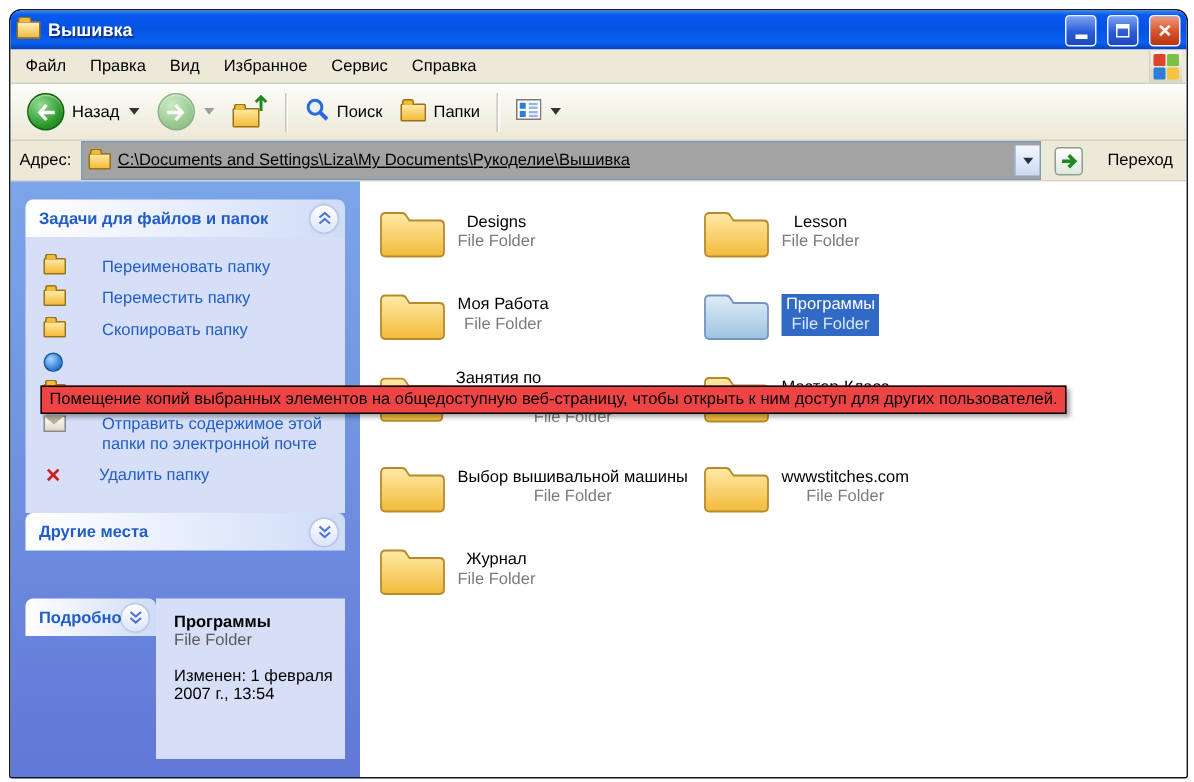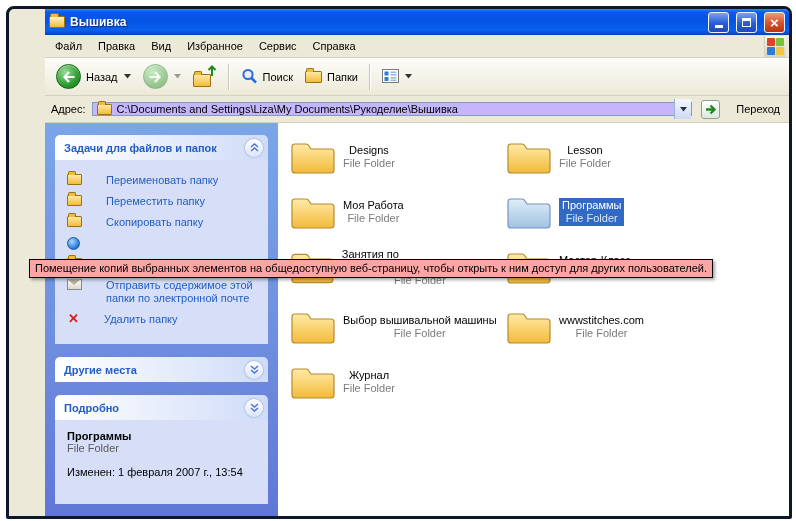--- a/index.html
+++ b/index.html
@@ -3,22 +3,22 @@
 <meta charset="utf-8">
 <style>
   * { box-sizing: border-box; }
   body {
     margin: 0; width: 796px; height: 521px; background: #fff;
     font-family: "Liberation Sans", sans-serif; position: relative; overflow: hidden;
     font-size: 11px;
   }
   .window {
     position: absolute; left: 6px; top: 6px; width: 786px; height: 513px;
-    border: 3px solid #0f172a; border-radius: 8px 8px 2px 2px; overflow: hidden;
-    background: #ece9d8; display: flex; flex-direction: column; padding-left: 36px;
+    border: 1px solid #0f172a; border-radius: 8px 8px 2px 2px; overflow: hidden;
+    background: #ece9d8; display: flex; flex-direction: column;
   }
   
   .titlebar {
     height: 26px; flex: 0 0 26px; display: flex; align-items: center; gap: 5px; padding: 0 4px;
     background: linear-gradient(180deg,#2a8aff 0%,#0a59ee 12%,#0453e4 45%,#0a60f0 82%,#0342b8 100%);
   }
   .tb-foldericon { width: 16px; height: 12px; position: relative; background: linear-gradient(#fff3c0,#f2b93c); border: 1px solid #9a7214; border-radius: 1px; }
   .tb-foldericon::before { content:""; position:absolute; top:-4px; left:0; width:7px; height:3px; background:#f2b93c; border:1px solid #9a7214; border-bottom:none; border-radius:2px 2px 0 0; }
   .title-text { color:#fff; font-weight:bold; font-size:12px; flex:1; text-shadow:1px 1px 1px #08297a; }
   .win-btn {
@@ -42,30 +42,30 @@
   .disabled { opacity: .45; }
   .dd { margin-left: 1px; display: flex; }
   .sep { width: 2px; height: 26px; margin: 0 4px; border-left: 1px solid #c9c5ba; border-right: 1px solid #fff; }
   .upicon { position: relative; width: 24px; height: 20px; }
   .mini-folder { width: 15px; height: 11px; position: relative; background: linear-gradient(#ffe9a2,#f3bb3b); border: 1px solid #9a7214; border-radius: 1px; display: inline-block; }
   .mini-folder::before { content:""; position:absolute; top:-4px; left:0; width:6px; height:3px; background:#f3bb3b; border:1px solid #9a7214; border-bottom:none; border-radius:2px 2px 0 0; }
   .upicon .mini-folder { position: absolute; bottom: 0; left: 0; width: 18px; height: 13px; }
   .upicon svg { position: absolute; top: -2px; right: 0; }
   
   .addressbar { height: 27px; flex: 0 0 27px; display: flex; align-items: center; gap: 6px; padding: 2px 6px; background: #ece9d8; border-bottom: 1px solid #d4d0c4; }
-  .addr-input { flex: 1; height: 14px; background: #c4b5fd; border: 1px solid #7f9db9; display: flex; align-items: center; gap: 5px; padding-left: 4px; }
+  .addr-input { flex: 1; height: 26px; background: #a3a3a3; border: 1px solid #7f9db9; display: flex; align-items: center; gap: 5px; padding-left: 4px; text-decoration: underline; }
   .addr-text { flex: 1; color: #000; }
   .addr-dd { width: 17px; height: 20px; display: flex; align-items: center; justify-content: center; background: linear-gradient(#f4f8ff,#cbd9f2); border-left: 1px solid #9db4d8; }
   .go-btn { display: flex; align-items: center; gap: 16px; padding: 0 3px; }
   .go-icon { width: 19px; height: 19px; border-radius: 3px; border: 1px solid #8fa08f; background: linear-gradient(#fff,#dfe8dd); display: flex; align-items: center; justify-content: center; }
   
   .main { flex: 1; display: flex; min-height: 0; }
   .taskpane { width: 233px; flex: 0 0 233px; background: linear-gradient(180deg,#7ba5e9 0%,#7193e1 45%,#6177d7 100%); padding: 12px 10px; display: flex; flex-direction: column; overflow: hidden; }
-  .section { margin-bottom: 13px; }
-  .section.grow { flex: 1; display: flex; flex-direction: column; margin-bottom: 0; }
+  .section { }
+  .section.grow { flex: 1; display: flex; margin-bottom: 0; margin-top: 32px; }
   .section-header { height: 25px; display: flex; align-items: center; justify-content: space-between; padding: 0 5px 0 9px; background: linear-gradient(90deg,#ffffff 0%,#cfdcf8 100%); border-radius: 5px 5px 0 0; color: #215dc6; font-weight: bold; cursor: pointer; }
   .chev-btn { width: 18px; height: 18px; border-radius: 50%; background: linear-gradient(#ffffff,#dbe4fa); box-shadow: 0 0 2px rgba(10,20,90,.45); display: flex; align-items: center; justify-content: center; }
   .section-body { background: #d6dff7; padding: 6px 6px 10px 12px; }
   .section.grow .section-body { flex: 1; }
   .task-item { display: flex; align-items: flex-start; gap: 24px; margin: 8px 0; color: #215dc6; cursor: pointer; }
   .task-item .ticon { flex: 0 0 auto; margin-top: 0; }
   .tlabel { line-height: 13px; }
   .red-underline { border-bottom: 2px solid #e80000; padding-bottom: 1px; }
   .globe { width: 13px; height: 13px; border-radius: 50%; background: radial-gradient(circle at 35% 32%, #a8d6ff, #2171cf 75%, #155a9e); border: 1px solid #155a9e; display: inline-block; }
   .envelope { width: 15px; height: 11px; background: linear-gradient(#ffffff,#dcd7c8); border: 1px solid #8a8a8a; position: relative; display: inline-block; }
@@ -78,21 +78,21 @@
   .content { flex: 1; background: #fff; position: relative; overflow: hidden; }
   .tile { position: absolute; display: flex; align-items: center; width: 208px; height: 44px; cursor: default; }
   .tile-text { margin-left: 7px; display: flex; flex-direction: column; line-height: 13px; align-items: center; }
   .tname { color: #000; }
   .ttype { color: #7b7b7b; }
   .tile.selected .tile-text { background: #316ac5; padding: 1px 3px; }
   .tile.selected .tname { color: #fff; }
   .tile.selected .ttype { color: #dbe6f8; }
   .tile.selected .folder-svg { filter: hue-rotate(175deg) saturate(.5) brightness(1.02); }
   
-  .tooltip { position: absolute; left: 20px; top: 250px; background: #fca5a5; border: 1px solid #000; padding: 2px 5px 3px; white-space: nowrap; z-index: 60; box-shadow: 2px 2px 3px rgba(0,0,0,.35); color: #000; }
+  .tooltip { position: absolute; left: 20px; top: 250px; background: #ef4444; border: 1px solid #000; padding: 2px 5px 3px; white-space: nowrap; z-index: 60; box-shadow: 2px 2px 3px rgba(0,0,0,.35); color: #000; }
 </style>
 </head>
 <body>
 
 <svg width="0" height="0" style="position:absolute">
   <defs>
     <linearGradient id="fgrad" x1="0" y1="0" x2="0" y2="1">
       <stop offset="0" stop-color="#ffeaa8"></stop>
         <stop offset="1" stop-color="#f2bb3a"></stop>
     </linearGradient>

